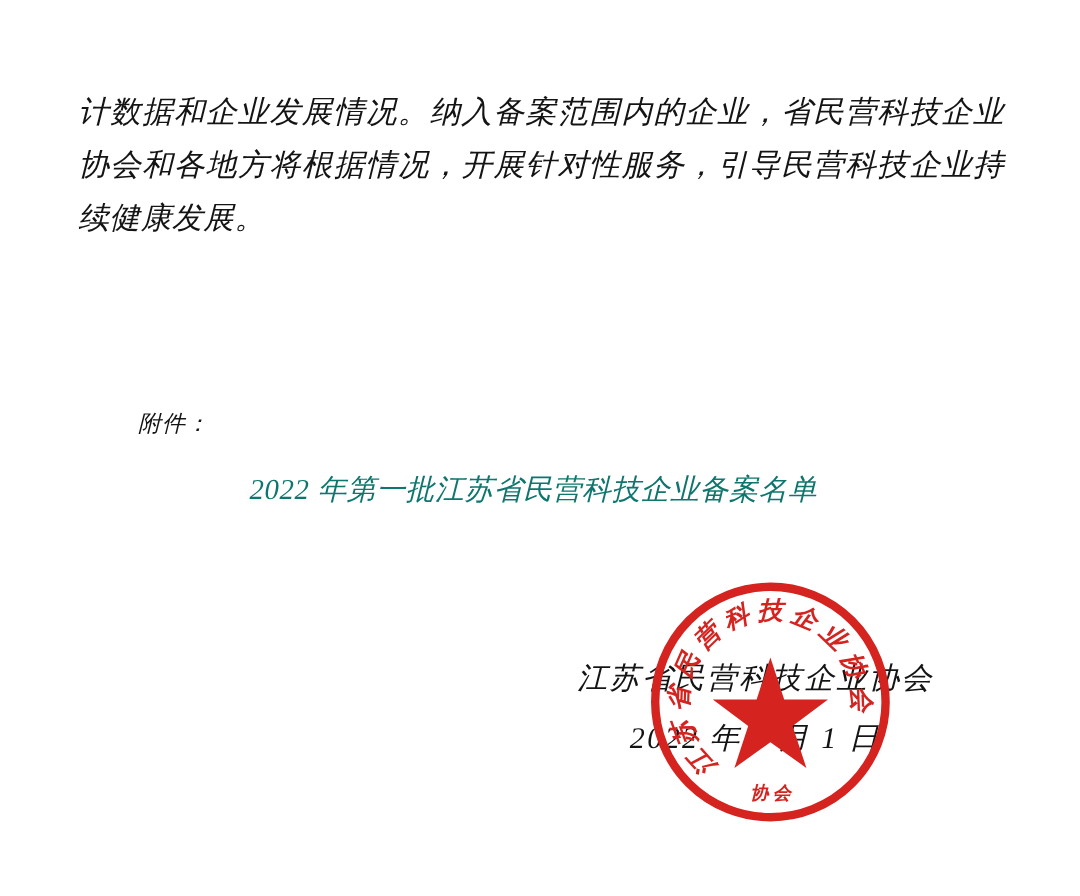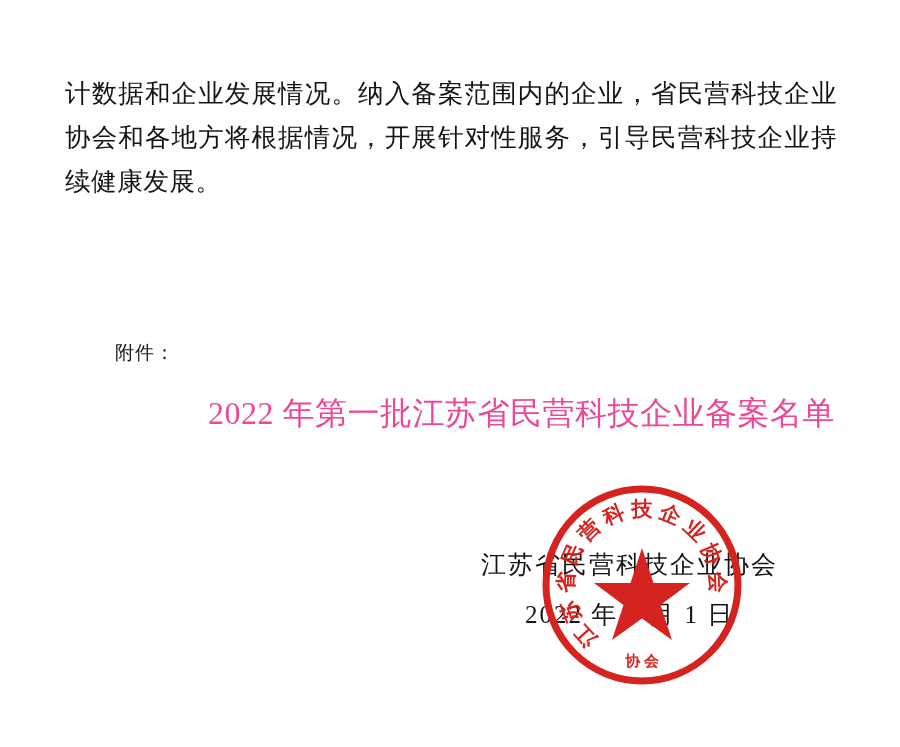--- a/index.html
+++ b/index.html
@@ -13,20 +13,21 @@
     position: relative;
     font-family: "Liberation Serif", "DejaVu Serif", serif;
     color: #1a1a1a;
     overflow: hidden;
   }
   .page {
     position: relative;
     width: 900px;
     height: 654px;
     box-sizing: border-box;
+    font-style: italic;
   }
   .body-text {
     position: absolute;
     left: 65px;
     top: 72px;
     width: 772px;
     font-size: 25.5px;
     line-height: 1.72;
     letter-spacing: 0.6px;
     text-align: justify;
@@ -38,23 +39,23 @@
     left: 115px;
     top: 340px;
     font-size: 19px;
     letter-spacing: 1px;
     color: #141414;
   }
   .attachment-title {
     position: absolute;
     left: 208px;
     top: 392px;
-    font-size: 32px;
+    font-size: 24px;
     letter-spacing: 0.5px;
-    color: #ec4899;
+    color: #0f766e;
   }
   .signature-block {
     position: absolute;
     right: 122px;
     top: 548px;
     text-align: center;
     z-index: 1;
   }
   .sign-org {
     font-size: 25px;

